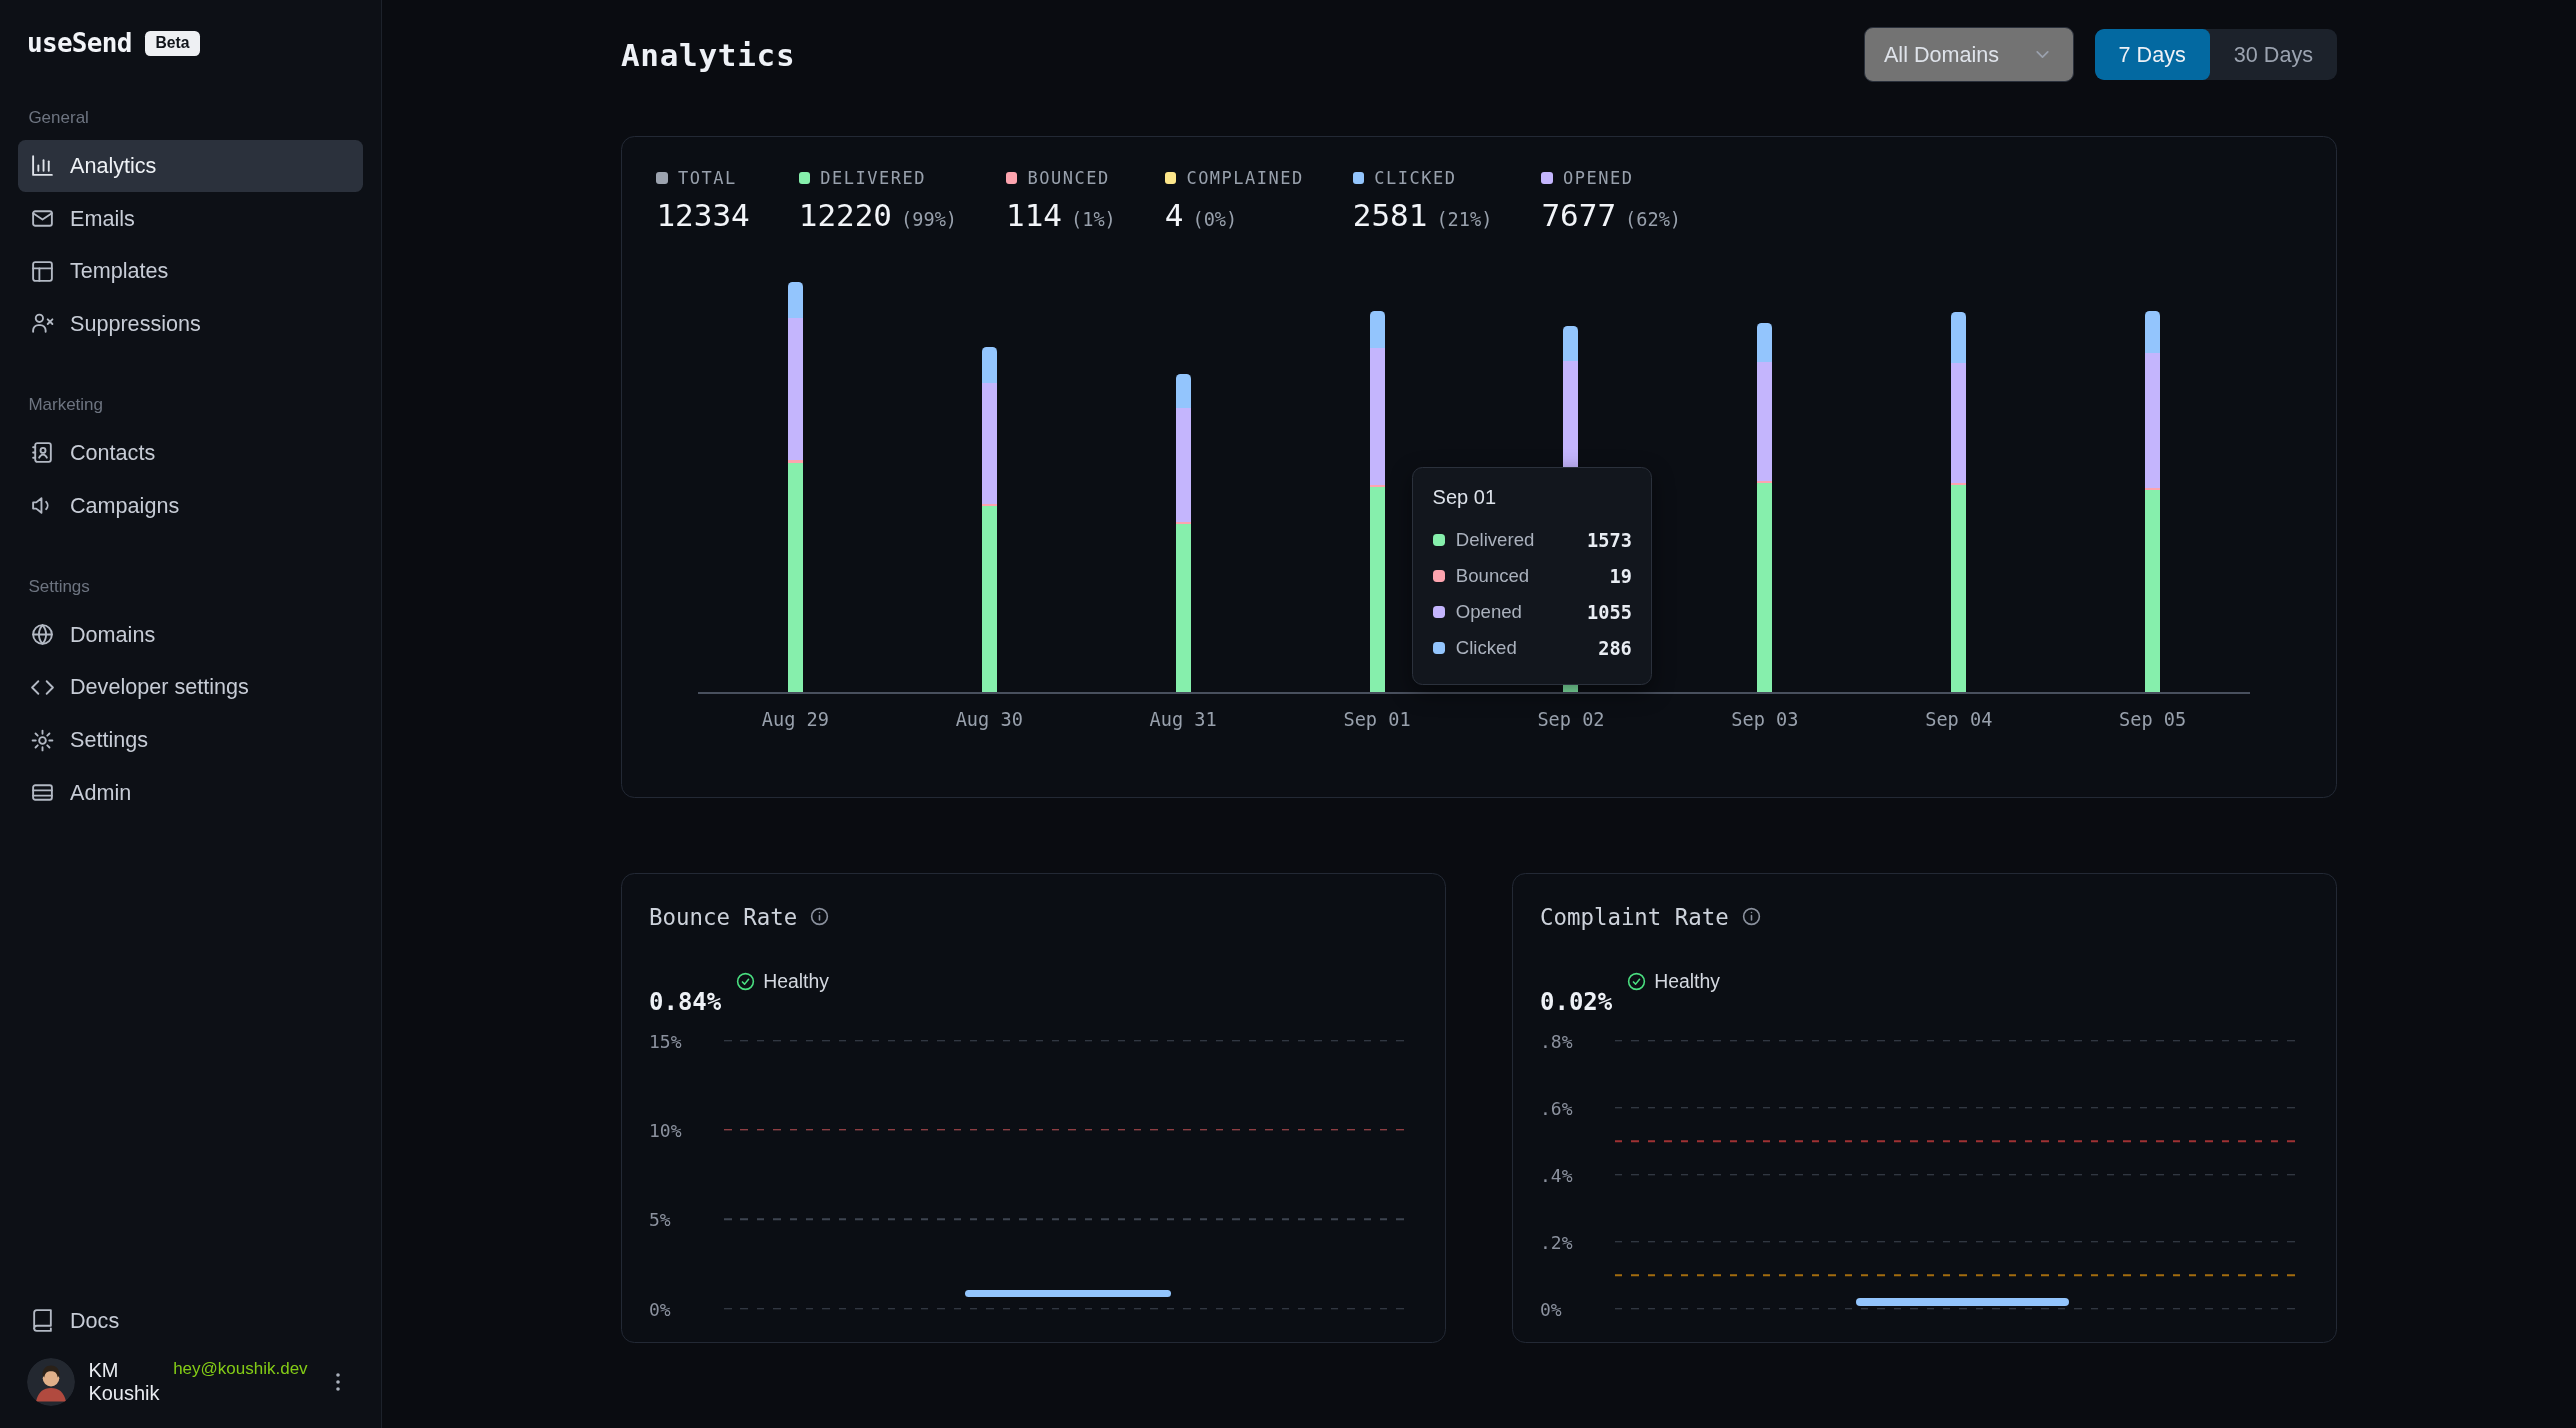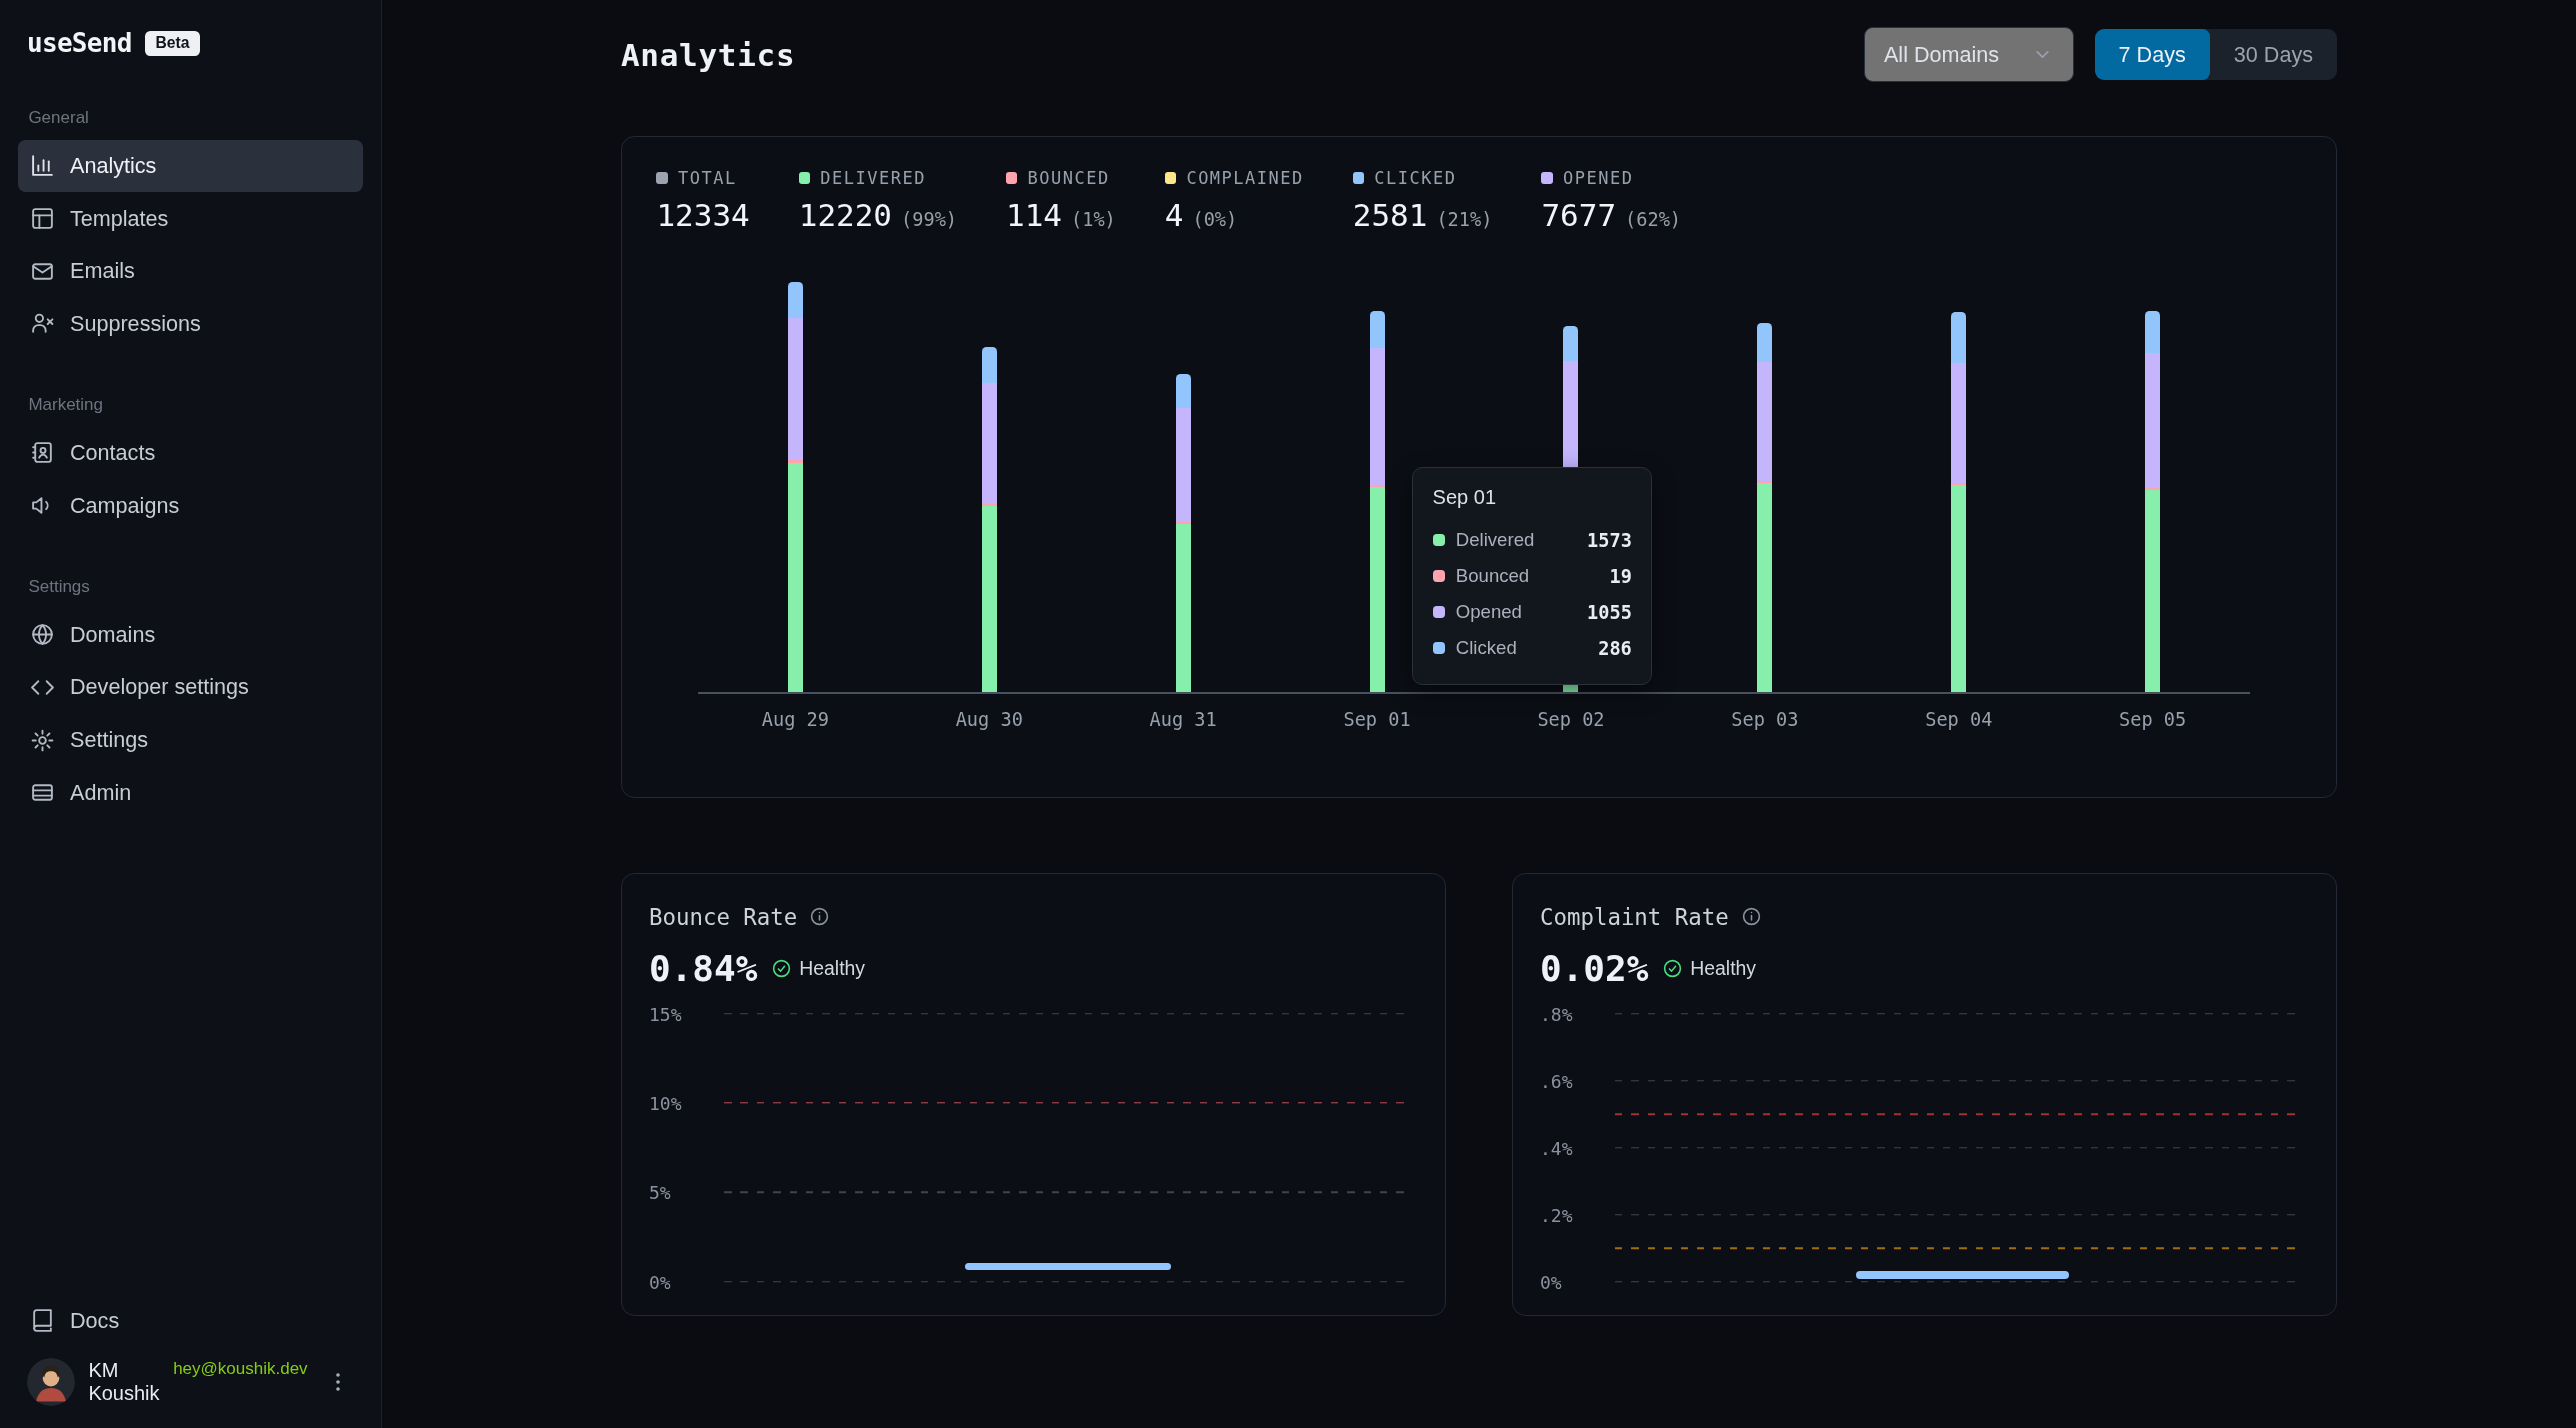--- a/index.html
+++ b/index.html
@@ -96,21 +96,21 @@
   .tt-label { font-size: 18.6px; color: #aab1bd; }
   .tt-val { margin-left: auto; font-family: "DejaVu Sans Mono", monospace; font-weight: bold; font-size: 18.6px; color: #e9edf3; }
 
   
   .bottom-grid { display: flex; gap: 66px; margin-top: 75px; }
   .rate-card { flex: 1; padding: 30px 27px 33px; }
   .rate-title-row { display: flex; align-items: center; gap: 12px; }
   .rate-title { font-family: "DejaVu Sans Mono", monospace; font-size: 22.4px; color: #cdd2db; }
   .info-ic { color: #8b919e; display: inline-flex; cursor: pointer; }
   .rate-value-row { margin-top: 18px; display: flex; align-items: center; gap: 13.4px; }
-  .rate-value { font-family: "DejaVu Sans Mono", monospace; font-weight: bold; font-size: 36px; color: #eef1f6; }
+  .rate-value { font-family: "DejaVu Sans Mono", monospace; font-weight: bold; font-size: 24px; color: #eef1f6; margin-top: 40px; }
   .status { display: flex; align-items: center; gap: 7.5px; color: #d4d8e0; font-size: 19.4px; }
   .status-ic { color: #4ade80; display: inline-flex; }
   .rate-chart { margin-top: 25px; position: relative; height: 268px; }
   .tick-label {
     position: absolute; left: 0; transform: translateY(-50%);
     font-family: "DejaVu Sans Mono", monospace; font-size: 18px; color: #8b919e;
   }
   .grid-area { position: absolute; top: 0; bottom: 0; left: 75px; right: 6px; }
   .gridline {
     position: absolute; left: 0; right: 0; height: 1.5px; transform: translateY(-50%);
@@ -139,35 +139,35 @@
               <path d="M8 17v-5"></path>
               <path d="M13 17V7"></path>
               <path d="M18 17v-9"></path>
             </svg>
           </span>
           <span class="nav-label">Analytics</span>
         </div>
         <div class="nav-item">
           <span class="nav-icon">
             <svg viewBox="0 0 24 24" width="25" height="25" fill="none" stroke="currentColor" stroke-width="1.8" stroke-linecap="round" stroke-linejoin="round">
+              <rect x="3" y="5" width="18" height="14" rx="2"></rect>
+              <path d="m3 7 9 6 9-6"></path>
+            </svg>
+          </span>
+          <span class="nav-label">Emails</span>
+        </div>
+        <div class="nav-item">
+          <span class="nav-icon">
+            <svg viewBox="0 0 24 24" width="25" height="25" fill="none" stroke="currentColor" stroke-width="1.8" stroke-linecap="round" stroke-linejoin="round">
               <rect x="3" y="3" width="18" height="18" rx="2"></rect>
               <path d="M3 9h18"></path>
               <path d="M9 21V9"></path>
             </svg>
           </span>
           <span class="nav-label">Templates</span>
-        </div>
-        <div class="nav-item">
-          <span class="nav-icon">
-            <svg viewBox="0 0 24 24" width="25" height="25" fill="none" stroke="currentColor" stroke-width="1.8" stroke-linecap="round" stroke-linejoin="round">
-              <rect x="3" y="5" width="18" height="14" rx="2"></rect>
-              <path d="m3 7 9 6 9-6"></path>
-            </svg>
-          </span>
-          <span class="nav-label">Emails</span>
         </div>
         <div class="nav-item">
           <span class="nav-icon">
             <svg viewBox="0 0 24 24" width="25" height="25" fill="none" stroke="currentColor" stroke-width="1.8" stroke-linecap="round" stroke-linejoin="round">
               <circle cx="9" cy="7" r="3.5"></circle>
               <path d="M3 20v-1.5a5 5 0 0 1 5-5h2a5 5 0 0 1 5 5V20"></path>
               <path d="m17 8 4.5 4.5"></path>
               <path d="M21.5 8 17 12.5"></path>
             </svg>
           </span>

